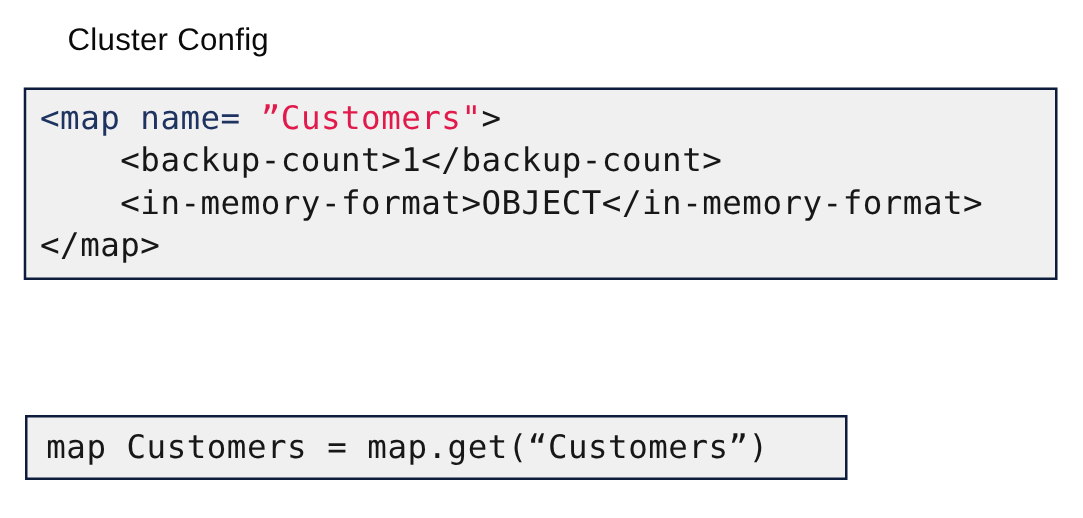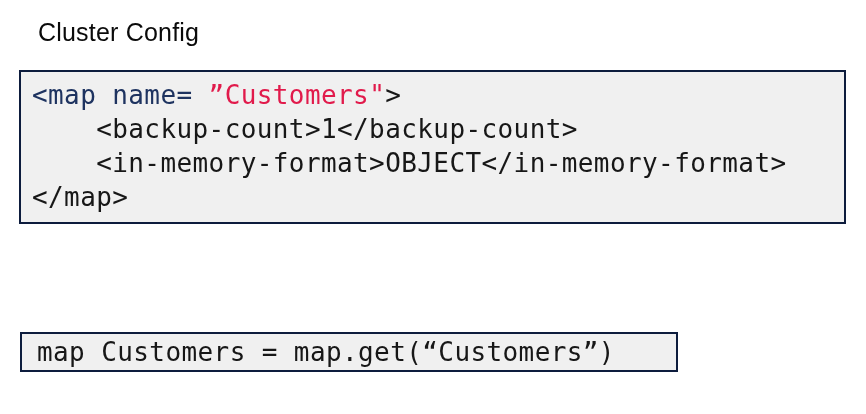--- a/index.html
+++ b/index.html
@@ -18,21 +18,21 @@
   .heading {
     position: absolute;
     left: 38px;
     margin: 0;
     font-size: 25px;
     font-weight: 400;
     line-height: 28px;
     color: var(--heading-color, #0a0a0a);
     letter-spacing: 0.2px;
   }
-  .heading-1 { top: 18px; }
+  .heading-1 { top: 18px; margin-left: 16px; }
   .heading-2 { top: 280px; }
   .code-block {
     position: absolute;
     box-sizing: border-box;
     background: var(--code-bg, #f0f0f0);
     border: 2.5px solid var(--code-border, #0d1c3d);
     font-family: "DejaVu Sans Mono", monospace;
     font-size: 26px;
     letter-spacing: 0.4px;
     white-space: pre;
@@ -43,21 +43,21 @@
     top: 70px;
     width: 827px;
     height: 154px;
     padding: 6px 0 0 11px;
     line-height: 34px;
   }
   .code-block-2 {
     left: 20px;
     top: 332px;
     width: 658px;
-    height: 40px;
+    height: 52px;
     padding-left: 15px;
     display: flex;
     flex-direction: column;
     justify-content: center;
     line-height: 30px;
   }
   .code-line { white-space: pre; }
 </style>
 </head>
 <body>

